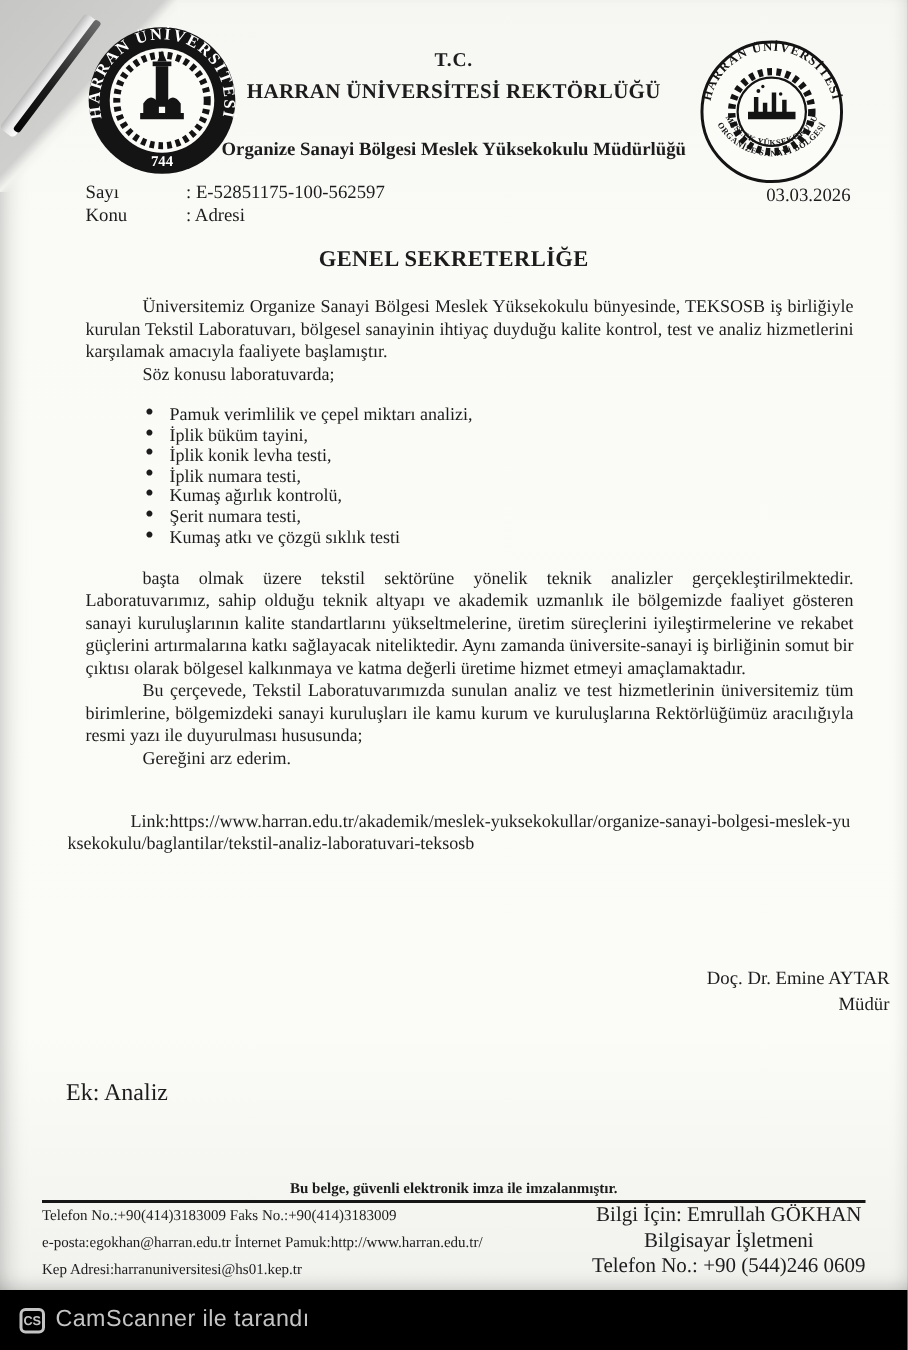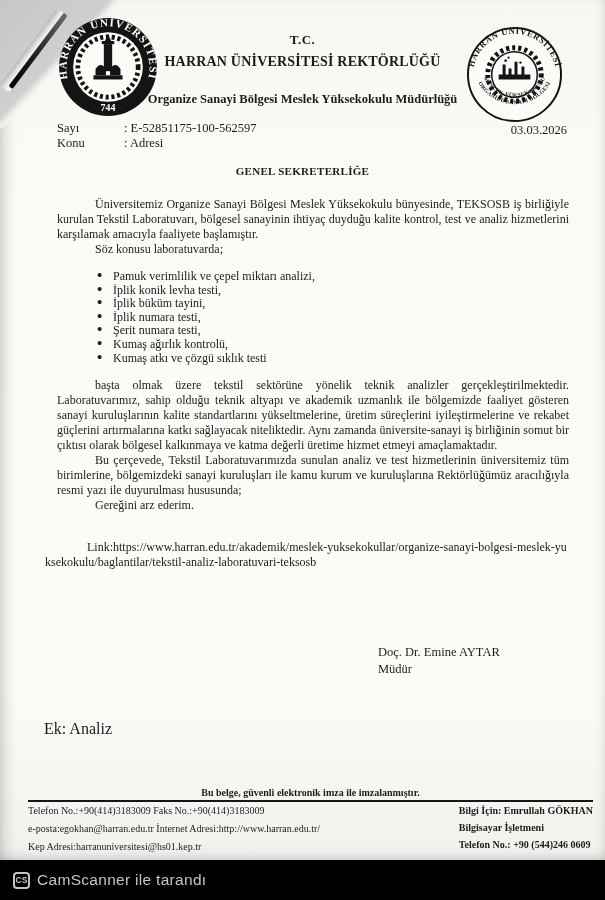--- a/index.html
+++ b/index.html
@@ -45,45 +45,45 @@
   .head-tc { font-size:13px; font-weight:bold; letter-spacing:.5px; }
   .head-title { font-size:14px; font-weight:bold; margin-top:9px; letter-spacing:.2px; }
   .head-sub { font-size:12.5px; font-weight:bold; margin-top:24px; }
   
   .meta { position:absolute; left:57px; top:121px; font-size:12.5px; line-height:15px; }
   .meta-row { display:flex;gap:30px; }
   .meta-label { width:37px; }
   .doc-date { position:absolute; right:38px; top:123px; font-size:12.5px; }
   .recipient {
     position:absolute; left:100px; right:100px; top:165px;
-    text-align:center; font-size:11px; font-weight:bold; letter-spacing:.3px;
+    text-align:center; font-size:15px; font-weight:bold; letter-spacing:.3px;
   }
   
   .body-flow {
     position:absolute; left:57px; right:36px; top:197px;
     font-size:12px; line-height:15px; text-align:justify;
   }
   .body-flow p.ind { text-indent:38px; }
   .bullets { list-style:none; margin-top:13px; margin-bottom:13px; }
   .bullets li { position:relative; padding-left:56px; line-height:13.6px; text-align:left; }
   .bullets li::before {
     content:"\2022"; position:absolute; left:40px; top:-1px;
     font-size:15px; font-weight:bold;
   }
   .link-para { margin-top:27px; margin-left:-12px; text-indent:42px; text-align:left; word-break:break-all; }
   
-  .signature { position:absolute; left:378px; top:644px; width:215px; text-align:left; font-size:12.5px; line-height:17px; }
+  .signature { position:absolute; left:378px; top:644px; width:215px; text-align:right; font-size:12.5px; line-height:17px; }
   .attachment { position:absolute; left:44px; top:709px; font-size:16px;margin-top:11px; }
   
-  .footer { position:absolute; left:28px; right:12px; top:787px; }
+  .footer { position:absolute; left:28px; right:28px; top:787px; }
   .esign-note { text-align:center; font-size:10px; font-weight:bold; }
   .footer-rule { border:none; border-top:2px solid #161616; margin-top:2px; }
   .footer-cols { display:flex; justify-content:space-between; margin-top:0; }
   .fcol-left  { font-size:10px; line-height:18px; }
-  .fcol-right { font-size:10px; line-height:17px; text-align:left; font-weight:bold; }
+  .fcol-right { font-size:14px; line-height:17px; text-align:center; font-weight:normal; }
   
   .cs-bar {
     position:absolute; left:0; right:0; bottom:0; height:40px;
     background:#000000; display:flex; align-items:center; padding-left:13px;
     font-family:"Liberation Sans","DejaVu Sans",sans-serif;
   }
   .cs-icon {
     width:17px; height:17px; border:2px solid #c4c4c4; border-radius:4px;
     color:#c4c4c4; font-size:8.5px; font-weight:bold;
     display:flex; align-items:center; justify-content:center; margin-right:7px;
@@ -171,25 +171,25 @@
   </div>
   <div class="doc-date">03.03.2026</div>
 
   <div class="recipient">GENEL SEKRETERLİĞE</div>
 
   <div class="body-flow">
     <p class="ind">Üniversitemiz Organize Sanayi Bölgesi Meslek Yüksekokulu bünyesinde, TEKSOSB iş birliğiyle kurulan Tekstil Laboratuvarı, bölgesel sanayinin ihtiyaç duyduğu kalite kontrol, test ve analiz hizmetlerini karşılamak amacıyla faaliyete başlamıştır.</p>
     <p class="ind">Söz konusu laboratuvarda;</p>
     <ul class="bullets">
       <li>Pamuk verimlilik ve çepel miktarı analizi,</li>
+      <li>İplik büküm tayini,</li>
       <li>İplik konik levha testi,</li>
-      <li>İplik büküm tayini,</li>
       <li>İplik numara testi,</li>
+      <li>Kumaş ağırlık kontrolü,</li>
       <li>Şerit numara testi,</li>
-      <li>Kumaş ağırlık kontrolü,</li>
       <li>Kumaş atkı ve çözgü sıklık testi</li>
     </ul>
     <p class="ind">başta olmak üzere tekstil sektörüne yönelik teknik analizler gerçekleştirilmektedir. Laboratuvarımız, sahip olduğu teknik altyapı ve akademik uzmanlık ile bölgemizde faaliyet gösteren sanayi kuruluşlarının kalite standartlarını yükseltmelerine, üretim süreçlerini iyileştirmelerine ve rekabet güçlerini artırmalarına katkı sağlayacak niteliktedir. Aynı zamanda üniversite-sanayi iş birliğinin somut bir çıktısı olarak bölgesel kalkınmaya ve katma değerli üretime hizmet etmeyi amaçlamaktadır.</p>
     <p class="ind">Bu çerçevede, Tekstil Laboratuvarımızda sunulan analiz ve test hizmetlerinin üniversitemiz tüm birimlerine, bölgemizdeki sanayi kuruluşları ile kamu kurum ve kuruluşlarına Rektörlüğümüz aracılığıyla resmi yazı ile duyurulması hususunda;</p>
     <p class="ind">Gereğini arz ederim.</p>
     <p class="link-para">Link:https://www.harran.edu.tr/akademik/meslek-yuksekokullar/organize-sanayi-bolgesi-meslek-yuksekokulu/baglantilar/tekstil-analiz-laboratuvari-teksosb</p>
   </div>
 
   <div class="signature">
     <div>Doç. Dr. Emine AYTAR</div>
@@ -197,21 +197,21 @@
   </div>
 
   <div class="attachment">Ek: Analiz</div>
 
   <div class="footer">
     <div class="esign-note">Bu belge, güvenli elektronik imza ile imzalanmıştır.</div>
     <hr class="footer-rule">
     <div class="footer-cols">
       <div class="fcol-left">
         <div>Telefon No.:+90(414)3183009 Faks No.:+90(414)3183009</div>
-        <div>e-posta:egokhan@harran.edu.tr  İnternet Adresi:http://www.harran.edu.tr/</div>
+        <div>e-posta:egokhan@harran.edu.tr  İnternet Pamuk:http://www.harran.edu.tr/</div>
         <div>Kep Adresi:harranuniversitesi@hs01.kep.tr</div>
       </div>
       <div class="fcol-right">
         <div>Bilgi İçin: Emrullah GÖKHAN</div>
         <div>Bilgisayar İşletmeni</div>
         <div>Telefon No.: +90 (544)246 0609</div>
       </div>
     </div>
   </div>
 </div>

